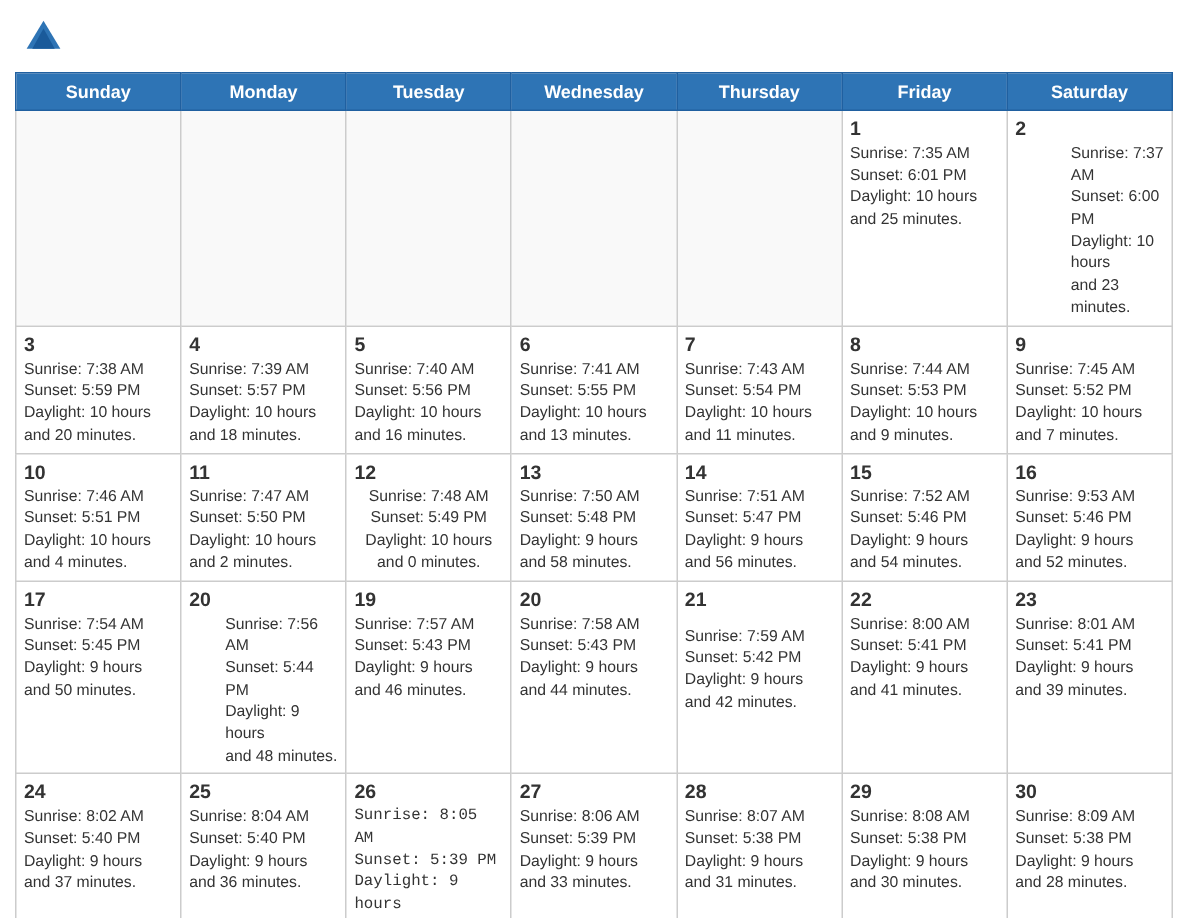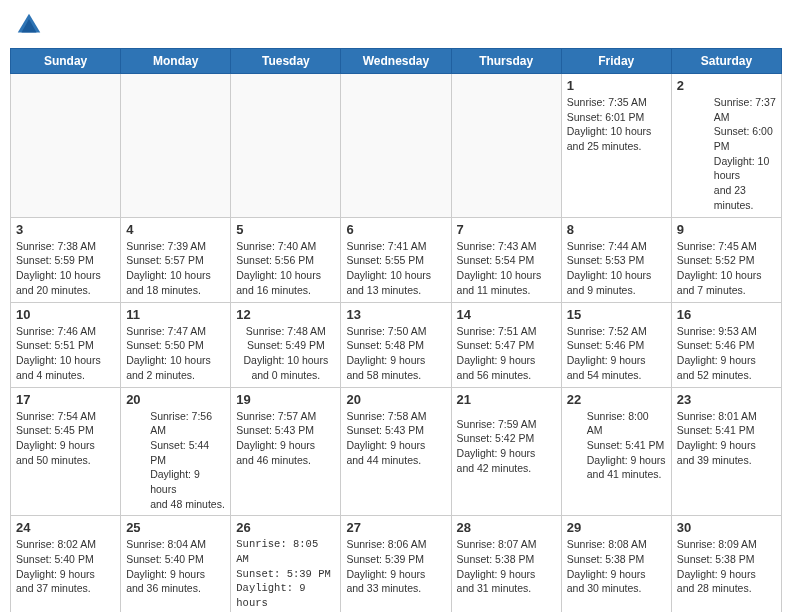--- a/index.html
+++ b/index.html
@@ -277,21 +277,21 @@
         </td>
         <td>
           <span class="day-number">21</span>
           <div class="day-info" style="white-space: pre-line; margin-top: 10px;">Sunrise: 7:59 AM
 Sunset: 5:42 PM
 Daylight: 9 hours
 and 42 minutes.</div>
         </td>
         <td>
           <span class="day-number">22</span>
-          <div class="day-info" style="white-space: pre-line; margin-left: 20px;">Sunrise: 8:00 AM
+          <div class="day-info" style="white-space: pre-line;">Sunrise: 8:00 AM
 Sunset: 5:41 PM
 Daylight: 9 hours
 and 41 minutes.</div>
         </td>
         <td>
           <span class="day-number">23</span>
           <div class="day-info" style="white-space: pre-line;">Sunrise: 8:01 AM
 Sunset: 5:41 PM
 Daylight: 9 hours
 and 39 minutes.</div>

